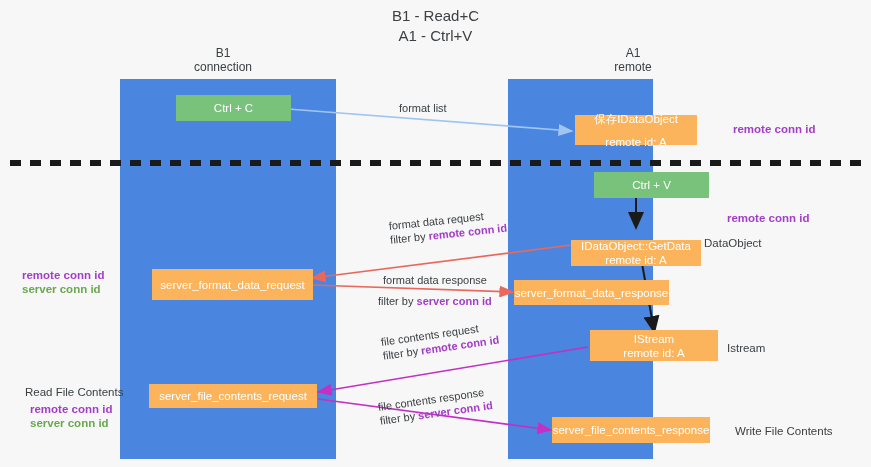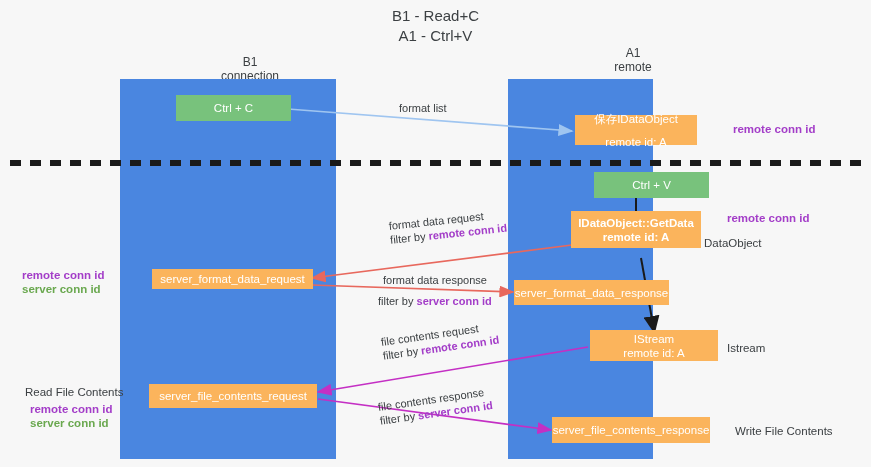--- a/index.html
+++ b/index.html
@@ -59,21 +59,21 @@
 </head>
 <body>
 
 <div id="stage">
 
   <div class="title">
     <span>B1 - Read+C</span><br>
     <span>A1 - Ctrl+V</span>
   </div>
 
-  <div class="colhead" style="left:135px;top:46px;width:230px;margin-top:9px;">
+  <div class="colhead" style="left:108px;top:46px;width:230px;">
     <span>B1</span>
     <span class="l2">connection</span>
   </div>
   <div class="colhead" style="left:508px;top:46px;width:250px;">
     <span>A1</span>
     <span class="l2">remote</span>
   </div>
 
   <div class="lane" style="left:120px;top:79px;width:216px;height:380px;"></div>
   <div class="lane" style="left:508px;top:79px;width:145px;height:380px;"></div>
@@ -117,26 +117,26 @@
 
   <div class="node orange" style="left:575px;top:115px;width:122px;height:30px;gap:9px;">
     <span>保存IDataObject</span>
     <span class="l2">remote id: A</span>
   </div>
 
   <div class="node green" style="left:578px;top:172px;width:115px;height:26px;">
     <span>Ctrl + V</span>
   </div>
 
-  <div class="node orange" style="left:571px;top:211px;width:130px;height:37px;font-weight:bold;">
+  <div class="node orange" style="left:571px;top:240px;width:130px;height:26px;">
     <span>IDataObject::GetData</span>
     <span class="l2">remote id: A</span>
   </div>
 
-  <div class="node orange" style="left:152px;top:269px;width:161px;height:20px;">
+  <div class="node orange" style="left:152px;top:269px;width:161px;height:31px;">
     <span>server_format_data_request</span>
   </div>
 
   <div class="node orange" style="left:514px;top:280px;width:155px;height:25px;">
     <span>server_format_data_response</span>
   </div>
 
   <div class="node orange" style="left:590px;top:330px;width:128px;height:31px;">
     <span>IStream</span>
     <span class="l2">remote id: A</span>

